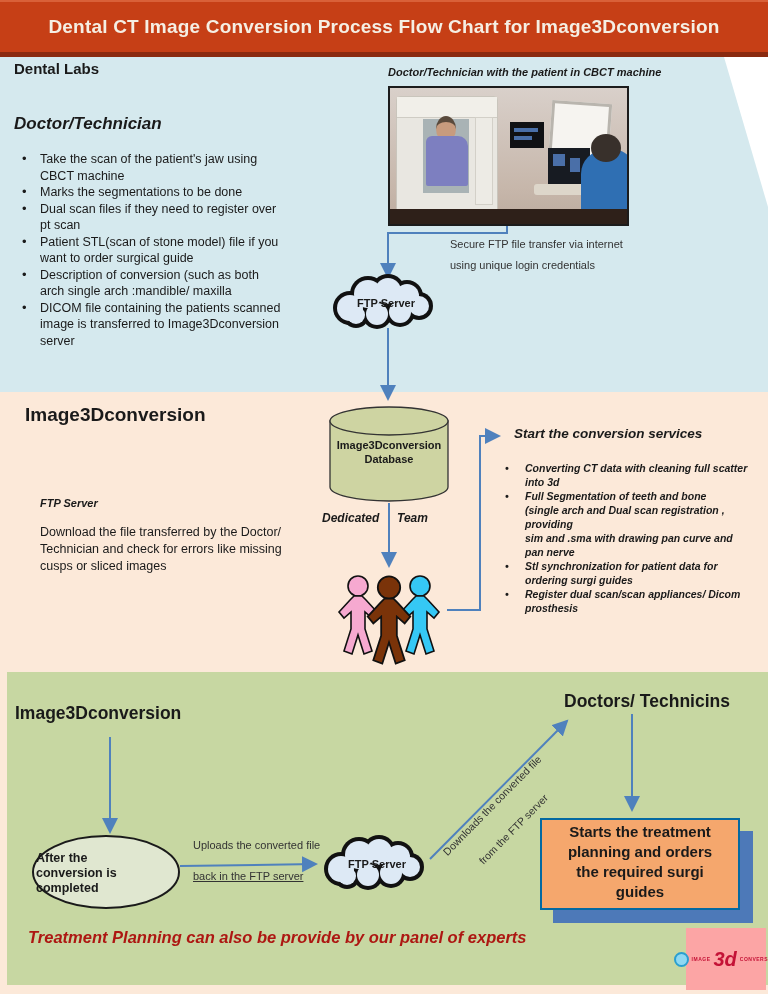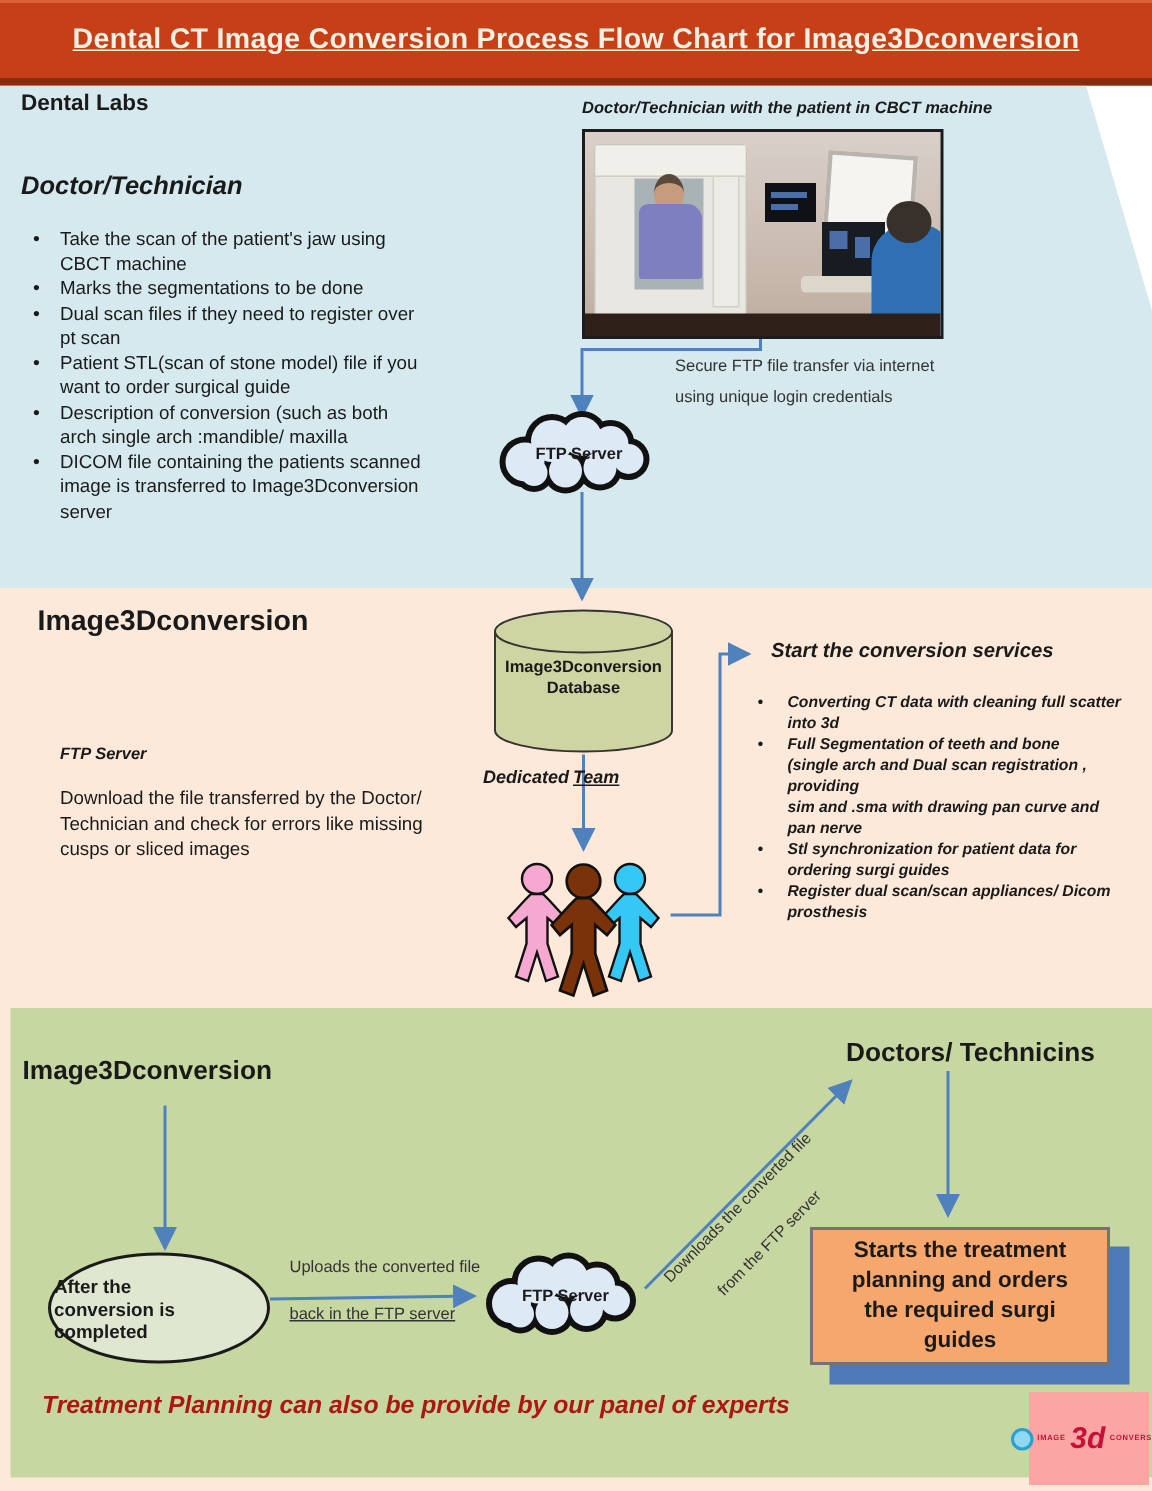--- a/index.html
+++ b/index.html
@@ -5,21 +5,21 @@
   html,body{margin:0;padding:0;background:#fff;}
   .page{position:relative;width:768px;height:994px;overflow:hidden;background:#fff;
         font-family:"Liberation Sans",sans-serif;color:#1a1a1a;}
   .abs{position:absolute;}
 
   
   .title-bar{position:absolute;left:0;top:0;width:768px;height:50px;
     background:var(--header_red);border-bottom:5px solid var(--header_red_dark);
     border-top:2px solid #d96038;}
   .title-bar .t{width:100%;text-align:center;line-height:50px;font-size:19px;font-weight:bold;
-    color:#f5efe4;letter-spacing:.2px;text-decoration:underline;}
+    color:#f5efe4;letter-spacing:.2px;}
 
   
   .sec-blue{position:absolute;left:0;top:57px;width:768px;height:335px;background:var(--section_blue);
     clip-path:polygon(0 0,724px 0,768px 150px,768px 335px,0 335px);}
   .sec-peach{position:absolute;left:0;top:392px;width:768px;height:602px;background:var(--section_peach);}
   .sec-green{position:absolute;left:7px;top:672px;width:761px;height:313px;background:var(--section_green);}
   .pre{white-space:pre-line;}
 
   .dental-heading{left:14px;top:60px;font-size:15px;font-weight:bold;}
   .doctor-heading{left:14px;top:114px;font-size:17px;font-weight:bold;font-style:italic;}
@@ -61,37 +61,37 @@
   .secure-2{left:450px;top:259px;font-size:11px;color:#333;}
 
   .cloud-label1{left:336px;top:297px;width:100px;text-align:center;font-size:11px;font-weight:bold;}
   .cloud-label2{left:327px;top:858px;width:100px;text-align:center;font-size:11px;font-weight:bold;}
 
   .conv-heading{left:25px;top:404px;font-size:19px;font-weight:bold;}
   .db-label{left:330px;top:438px;width:118px;text-align:center;font-size:11px;font-weight:bold;line-height:14px;}
   .ftp-title{left:40px;top:497px;font-size:11px;font-weight:bold;font-style:italic;}
   .download-note{left:40px;top:524px;width:330px;font-size:12.5px;line-height:17px;}
   .dedicated{left:322px;top:511px;font-size:12px;font-weight:bold;font-style:italic;}
-  .team{left:382px;top:511px;font-size:12px;font-weight:bold;font-style:italic;text-decoration:underline;}
+  .team{left:397px;top:511px;font-size:12px;font-weight:bold;font-style:italic;}
   .start-heading{left:514px;top:426px;font-size:13.5px;font-weight:bold;font-style:italic;}
   .svc-list{left:498px;top:461px;width:262px;font-size:10.5px;line-height:14px;font-weight:bold;font-style:italic;}
   .svc-list li{position:relative;padding-left:27px;white-space:pre-line;margin-bottom:0;}
   .svc-list li:before{content:"\2022";position:absolute;left:7px;}
 
   .final-heading{left:15px;top:703px;font-size:17.5px;font-weight:bold;}
   .doctors-heading{left:564px;top:691px;font-size:17.5px;font-weight:bold;}
   .ellipse-label{left:36px;top:851px;width:140px;text-align:left;font-size:12.5px;font-weight:bold;line-height:15px;}
   .upload-1{left:193px;top:839px;font-size:11px;color:#333;}
   .upload-2{left:193px;top:870px;font-size:11px;color:#333;text-decoration:underline;}
   .diag-1{left:419px;top:786px;width:172px;font-size:10.5px;color:#333;transform:rotate(-45.5deg);}
   .diag-2{left:462px;top:812px;width:124px;font-size:10.5px;color:#333;transform:rotate(-45.5deg);}
 
   .result-box{left:540px;top:818px;width:196px;min-height:84px;background:var(--box_orange);
-    border:2px solid #737373;box-shadow:13px 13px 0 0 var(--box_shadow_blue);
-    display:flex;align-items:center;justify-content:center;text-align:center;
+    border:2px solid #0369a1;box-shadow:13px 13px 0 0 var(--box_shadow_blue);
+    display:flex;justify-content:center;text-align:center;
     font-size:15px;font-weight:bold;line-height:20px;padding:2px 0;}
 
   .footer-note{left:28px;top:928px;font-size:16.5px;font-weight:bold;font-style:italic;color:var(--footer_red);}
 
   .logo{left:686px;top:928px;width:80px;height:62px;background:#fca5a5;display:flex;flex-direction:column;
     align-items:center;justify-content:center;}
   .logo .row{display:flex;align-items:center;gap:3px;}
   .logo .dot{width:11px;height:11px;border-radius:50%;background:#8fd8f2;border:2px solid #2a9fd0;}
   .logo .big{font-size:20px;font-weight:bold;font-style:italic;color:#c41236;line-height:18px;}
   .logo .sub{font-size:5px;color:#c41236;letter-spacing:.5px;font-weight:bold;text-transform:uppercase;}

